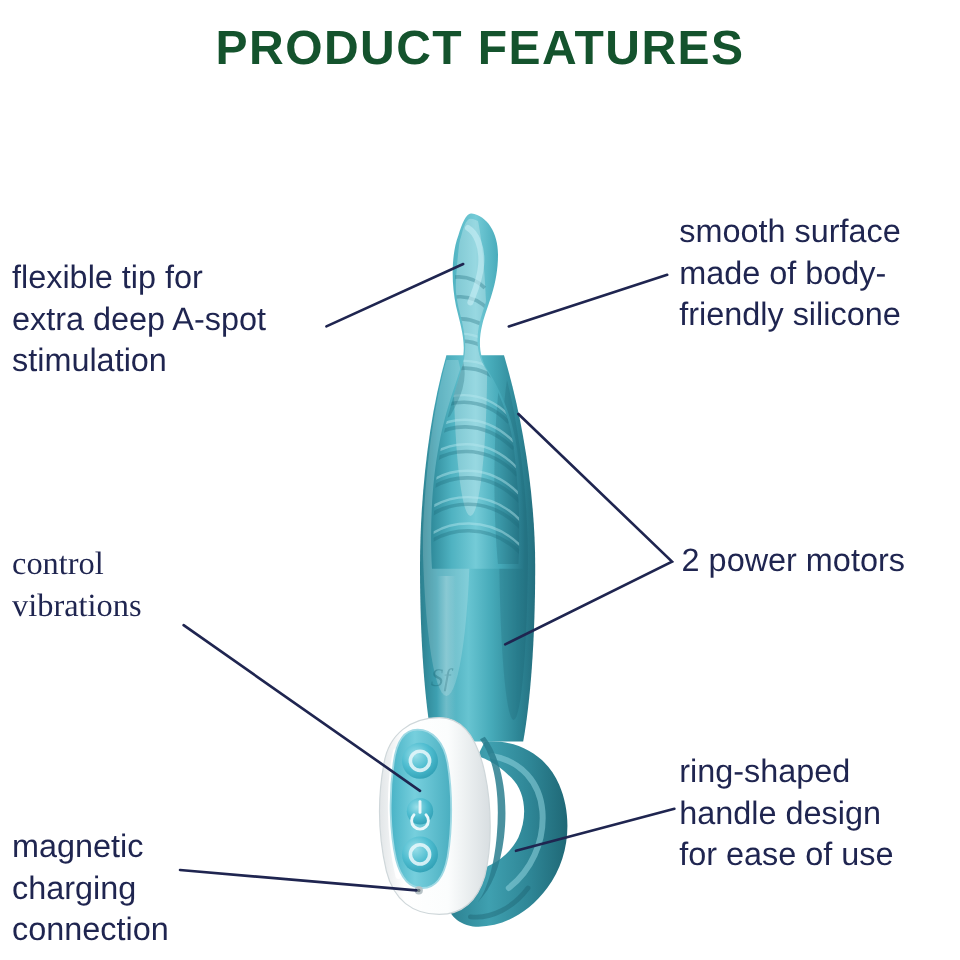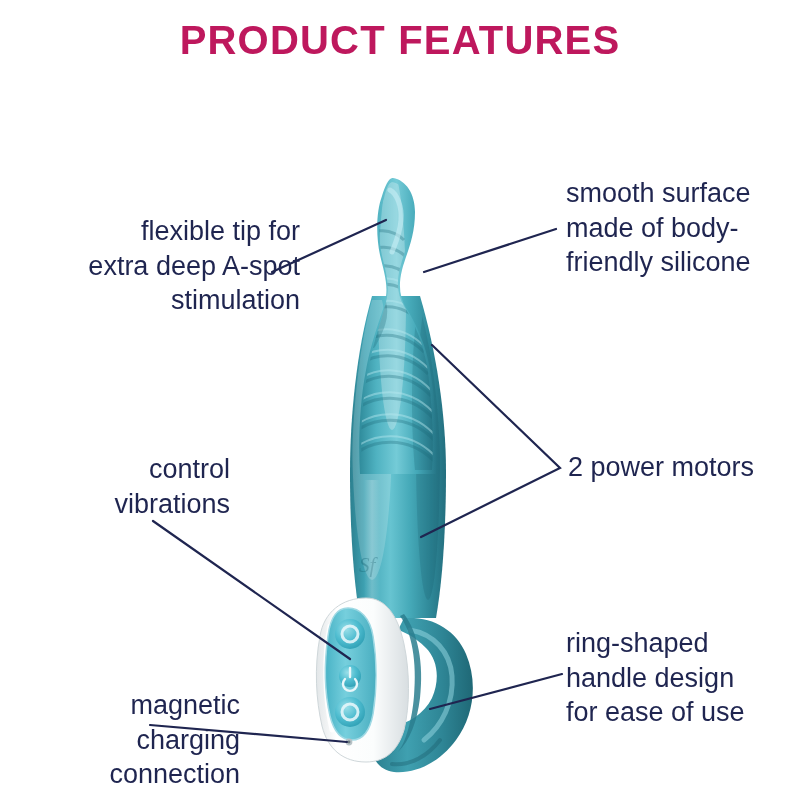--- a/index.html
+++ b/index.html
@@ -23,39 +23,39 @@
   }
   .title {
     position: absolute;
     top: 18px;
     left: 0;
     width: 800px;
     text-align: center;
     font-size: 40px;
     font-weight: bold;
     letter-spacing: 1.2px;
-    color: #be185d;
+    color: #14532d;
     font-family: "Liberation Sans", sans-serif;
   }
   .callout {
     position: absolute;
     font-size: 27px;
     line-height: 1.28;
     color: #1f2550;
     font-family: "Liberation Sans", sans-serif;
     font-weight: 400;
     white-space: pre-line;
   }
-  .callout.left  { text-align: right; }
+  .callout.left  { text-align: left; }
   .callout.right { text-align: left; }
 
   #c-tip     { left: 10px;  top: 214px; width: 290px; }
   #c-surface { left: 566px; top: 176px; width: 240px; }
   #c-motors  { left: 568px; top: 450px; width: 240px; }
-  #c-control { left: 10px;  top: 452px; width: 220px; }
+  #c-control { left: 10px;  top: 452px; width: 220px; font-family: Liberation Serif, serif; }
   #c-magnet  { left: 10px;  top: 688px; width: 230px; }
   #c-ring    { left: 566px; top: 626px; width: 240px; }
 
   svg.layer {
     position: absolute;
     left: 0; top: 0;
     width: 800px; height: 800px;
     pointer-events: none;
   }
 </style>

